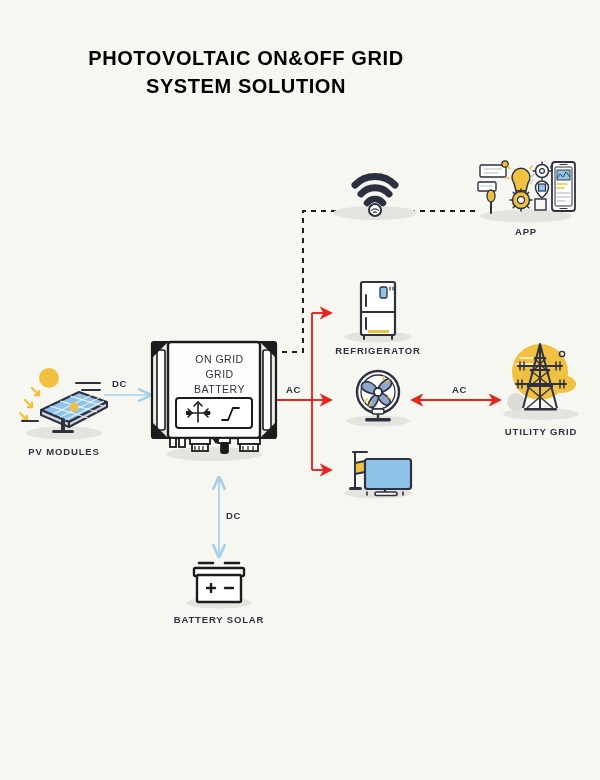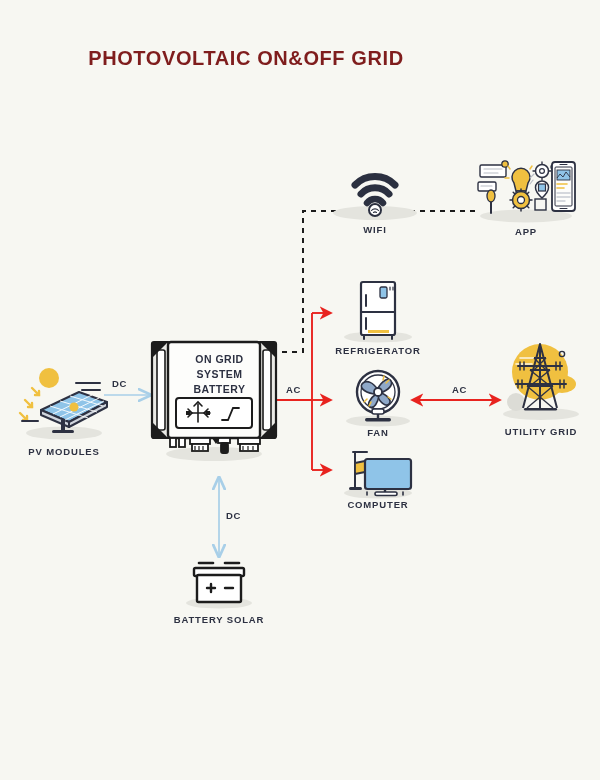--- a/index.html
+++ b/index.html
@@ -8,21 +8,21 @@
     background:#f7f7f2;
     font-family:"Liberation Sans", sans-serif;
     overflow:hidden;
     position:relative;
   }
   #stage{position:relative;width:600px;height:780px;}
 
   .title{
     position:absolute;left:0;top:44px;width:492px;
     text-align:center;
-    color:#7f1d1d;
+    color:#000000;
     font-size:20px;
     font-weight:bold;
     letter-spacing:0.6px;
     line-height:1.42;
   }
 
   .node{position:absolute;}
   .lbl{
     position:absolute;
     width:200px;
@@ -42,20 +42,21 @@
   }
   svg{display:block;overflow:visible;}
 </style>
 </head>
 <body>
 
 <div id="stage">
 
   <div class="title">
     <div>PHOTOVOLTAIC  ON&amp;OFF GRID</div>
+    <div>SYSTEM SOLUTION</div>
   </div>
 
   <svg style="position:absolute;left:0;top:0;" width="600" height="780">
     <defs>
       <marker id="ac-arrow" markerWidth="7" markerHeight="7" refX="6" refY="3.5" orient="auto">
         <path d="M0,0 L7,3.5 L0,7 L2,3.5 Z" fill="#e8231f"></path>
       </marker>
       <marker id="ac-arrow-start" markerWidth="7" markerHeight="7" refX="1" refY="3.5" orient="auto">
         <path d="M7,0 L0,3.5 L7,7 L5,3.5 Z" fill="#e8231f"></path>
       </marker>
@@ -181,23 +182,23 @@
         <path d="M47,108 L47,112"></path>
           <path d="M51,108 L51,112"></path>
           <path d="M55,108 L55,112"></path>
         <path d="M95,108 L95,112"></path>
           <path d="M100,108 L100,112"></path>
           <path d="M105,108 L105,112"></path>
       </g>
       <path d="M64,100 L72,100 L68,106 Z" fill="#1c1c1c"></path>
     </svg>
     <div style="position:absolute;left:20px;top:14px;width:103px;text-align:center;
-                color:#2d3142;font-size:10.5px;font-weight:bold;letter-spacing:0.5px;line-height:1.45;">
+                color:#2d3142;font-size:10.5px;font-weight:normal;letter-spacing:0.5px;line-height:1.45;">
       <div>ON GRID</div>
-      <div>SYSTEM</div>
+      <div>GRID</div>
       <div>BATTERY</div>
     </div>
   </div>
 
   <div class="node" style="left:173px;top:556px;">
     <svg width="92" height="54">
       <ellipse cx="46" cy="47" rx="33" ry="5.5" fill="#e4e4de"></ellipse>
       <g stroke="#1c1c1c" stroke-width="2.6" stroke-linecap="round">
         <path d="M26,7 L40,7"></path>
           <path d="M52,7 L66,7"></path>
@@ -220,21 +221,20 @@
         <path d="M23,17 A28,28 0 0 1 63,17" stroke-width="7"></path>
         <path d="M29,26 A19,19 0 0 1 57,26" stroke-width="7"></path>
         <path d="M35,35 A10,10 0 0 1 51,35" stroke-width="6.5"></path>
       </g>
       <circle cx="43" cy="42" r="6" fill="#ffffff" stroke="#2b3040" stroke-width="2"></circle>
       <g fill="none" stroke="#2b3040" stroke-width="1.1" stroke-linecap="round">
         <path d="M39.5,42.5 A4.5,4.5 0 0 1 46.5,42.5"></path>
         <path d="M41.5,44.5 A2.3,2.3 0 0 1 44.5,44.5"></path>
       </g>
     </svg>
-    <div class="lbl" style="left:-57px;top:56px;">WIFI</div>
   </div>
 
   <div class="node" style="left:476px;top:158px;">
     <svg width="100" height="66">
       <ellipse cx="50" cy="58" rx="46" ry="6.5" fill="#e4e4de"></ellipse>
 
       <g stroke="#2d3142" stroke-width="1.4" fill="#ffffff">
         <rect x="4" y="7" width="26" height="12" rx="1.5"></rect>
         <rect x="2" y="24" width="18" height="9" rx="1.5"></rect>
       </g>
@@ -353,21 +353,20 @@
           <path d="M30,33 L28,37"></path>
         <path d="M45,14 L48,11"></path>
           <path d="M42,11 L43,7"></path>
         <path d="M47,28 L50,30"></path>
       </g>
       <circle cx="37" cy="23" r="4" fill="#ffffff" stroke="#2d3142" stroke-width="1.8"></circle>
       <path d="M37,44 L37,50" stroke="#2d3142" stroke-width="2.4" stroke-linecap="round"></path>
       <rect x="31" y="40" width="12" height="5" rx="2" fill="#ffffff" stroke="#2d3142" stroke-width="1.6"></rect>
       <rect x="24" y="49" width="26" height="3.5" rx="1.7" fill="#2d3142"></rect>
     </svg>
-    <div class="lbl" style="left:-63px;top:58px;">FAN</div>
   </div>
 
   <div class="node" style="left:337px;top:447px;">
     <svg width="82" height="54">
       <ellipse cx="41" cy="46" rx="34" ry="5.5" fill="#e4e4de"></ellipse>
 
       <g stroke="#2d3142" stroke-width="2" fill="none" stroke-linecap="round">
         <path d="M16,5 L30,5"></path>
         <path d="M18,5 L18,42"></path>
       </g>
@@ -375,21 +374,20 @@
       <rect x="12" y="40" width="13" height="3" rx="1.5" fill="#2d3142"></rect>
 
       <rect x="28" y="12" width="46" height="30" rx="2.5" fill="#8fc4e8" stroke="#2d3142" stroke-width="2.2"></rect>
       <path d="M48,42 L48,46" stroke="#2d3142" stroke-width="2.4"></path>
       <rect x="38" y="45" width="22" height="3.5" rx="1.7" fill="#ffffff" stroke="#2d3142" stroke-width="1.6"></rect>
       <g stroke="#2d3142" stroke-width="1.6" stroke-linecap="round">
         <path d="M30,45 L30,48"></path>
           <path d="M66,45 L66,48"></path>
       </g>
     </svg>
-    <div class="lbl" style="left:-59px;top:52px;">COMPUTER</div>
   </div>
 
   <div class="node" style="left:496px;top:340px;">
     <svg width="90" height="84">
       <ellipse cx="45" cy="74" rx="38" ry="6" fill="#e4e4de"></ellipse>
       <circle cx="44" cy="32" r="28" fill="#f0c040"></circle>
       <circle cx="20" cy="62" r="9" fill="#dcdcd6"></circle>
       <ellipse cx="66" cy="44" rx="14" ry="9" fill="#f0c040"></ellipse>
       <g stroke="#ffffff" stroke-width="1.6" stroke-linecap="round" opacity="0.85">
         <path d="M24,18 L42,18"></path>

